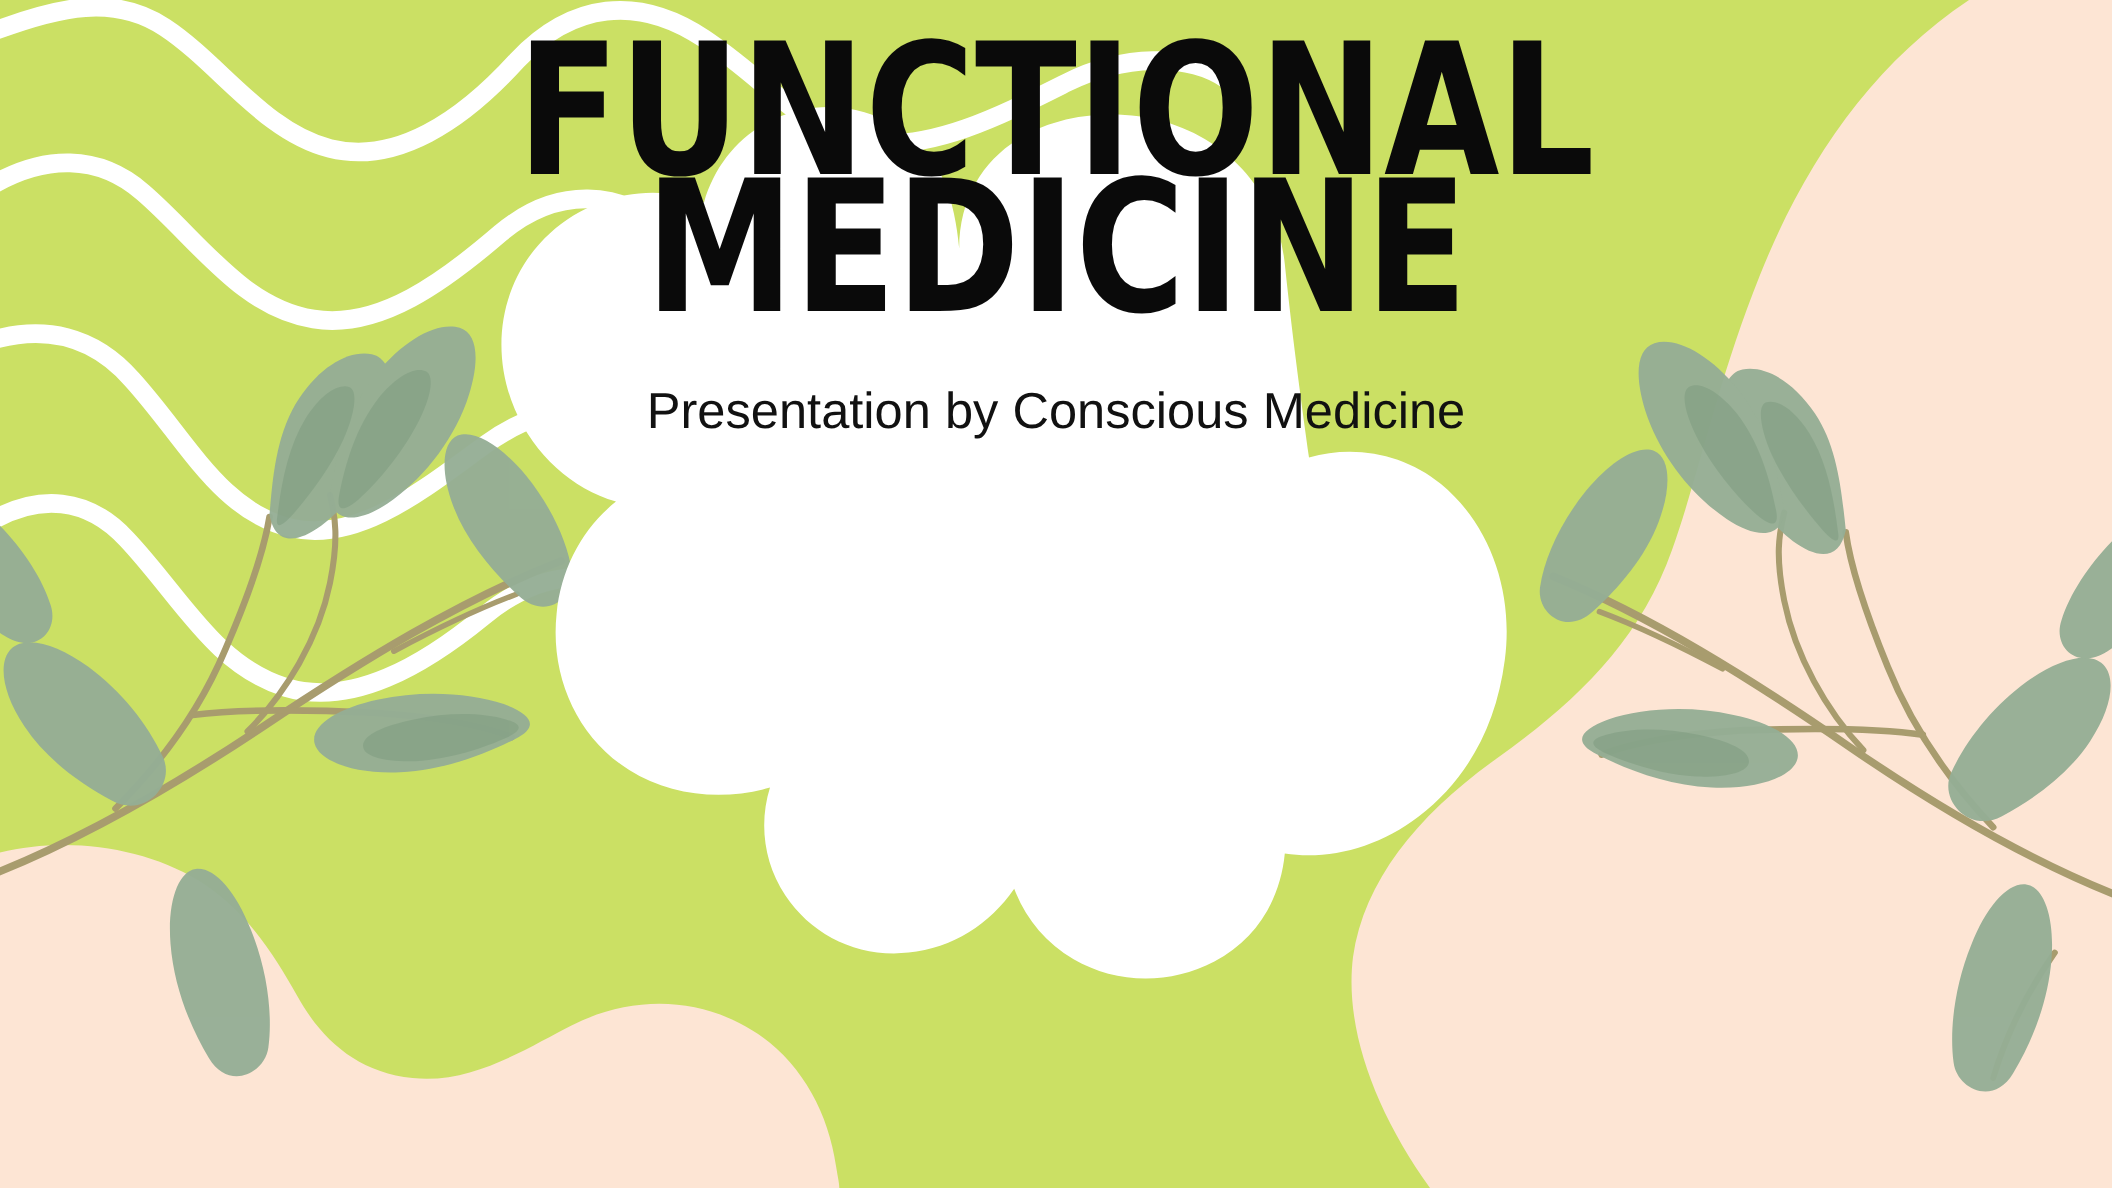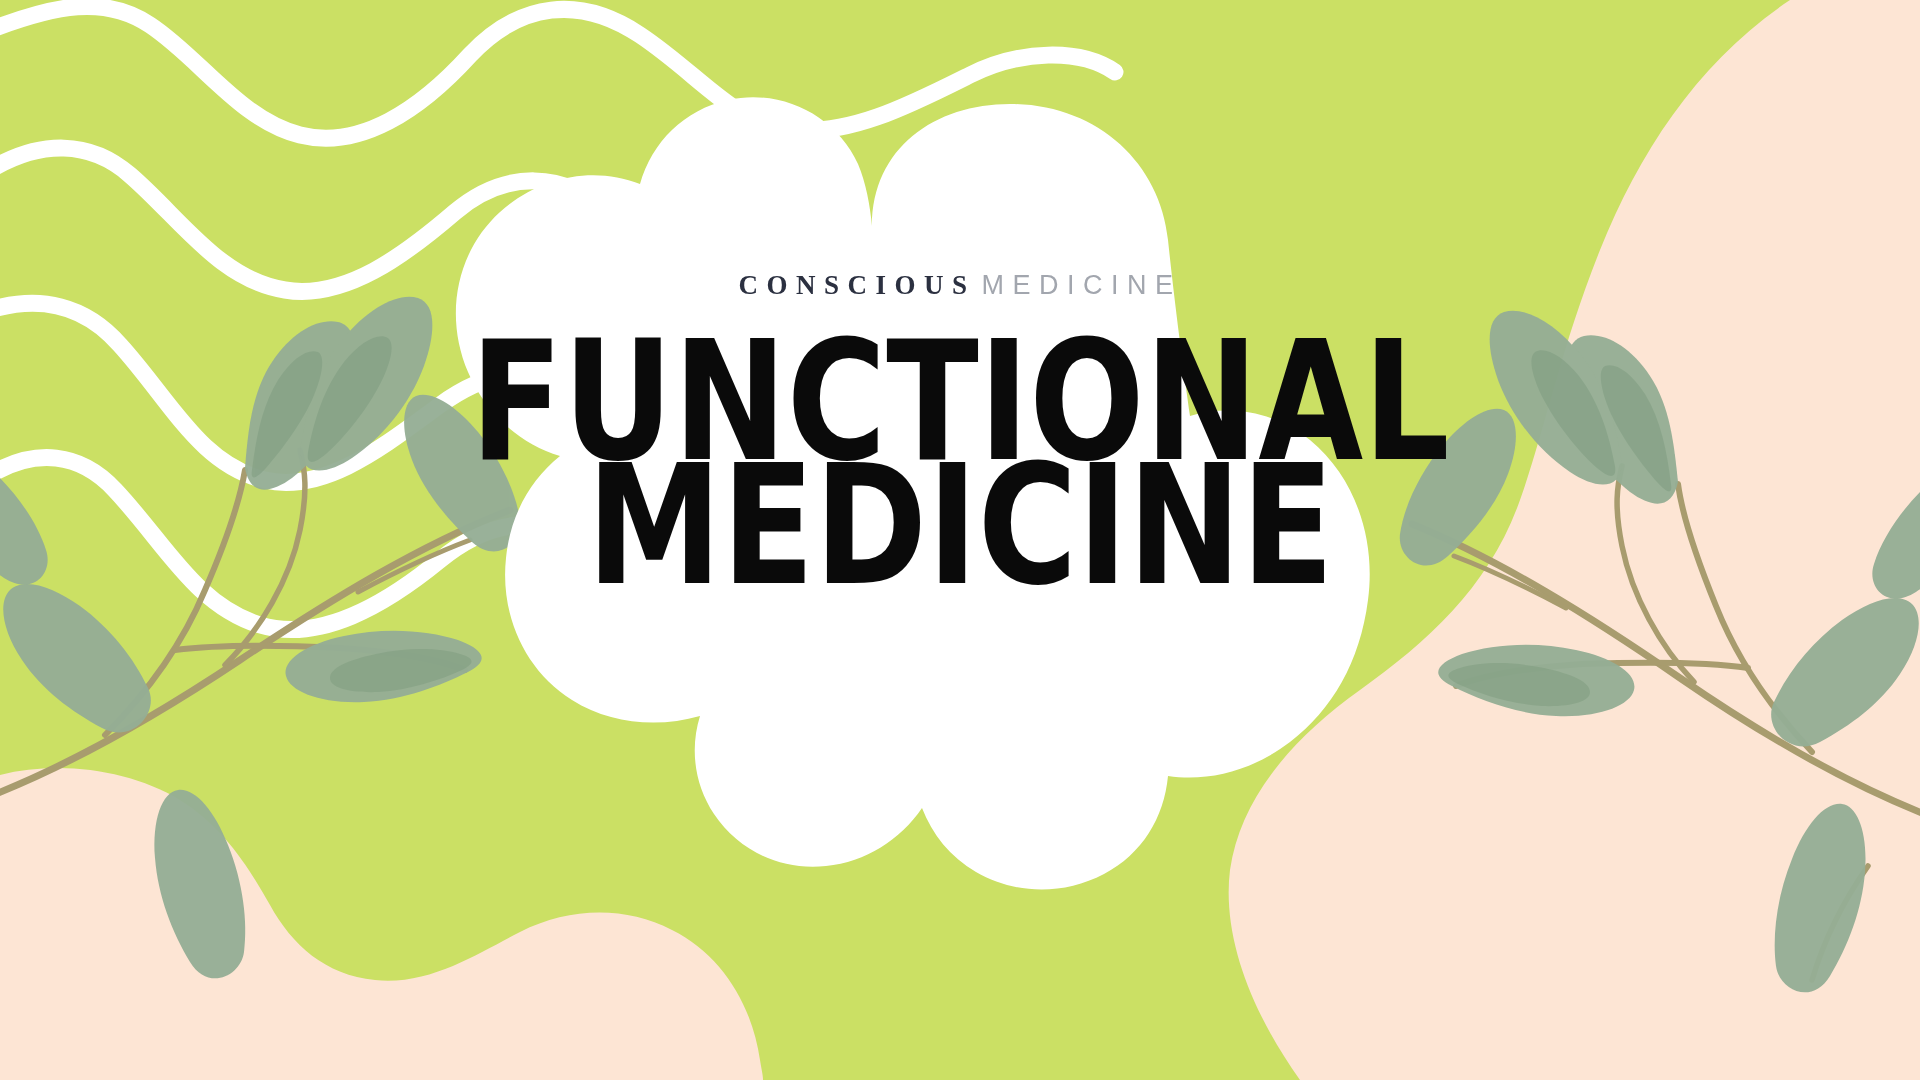--- a/index.html
+++ b/index.html
@@ -257,24 +257,22 @@
           <path d="M1458,684 C1480,694 1510,704 1542,706 C1570,707 1590,702 1590,692
                    C1590,682 1572,674 1544,668 C1512,661 1480,662 1460,668
                    C1446,672 1444,677 1458,684 Z"></path>
         </g>
       </g>
     </svg>
   </div>
 
   <div class="content">
 
-    <div class="brand">
-      <span class="b1">CONSCIOUS</span><span class="b2">MEDICINE</span>
-    </div>
 
     <div class="title">FUNCTIONAL</div>
 
     <div class="title" style="margin-top:0;">MEDICINE</div>
 
+    <div class="subtitle">Presentation by Conscious Medicine</div>
 
   </div>
 
 </div>
 
 </body></html>

